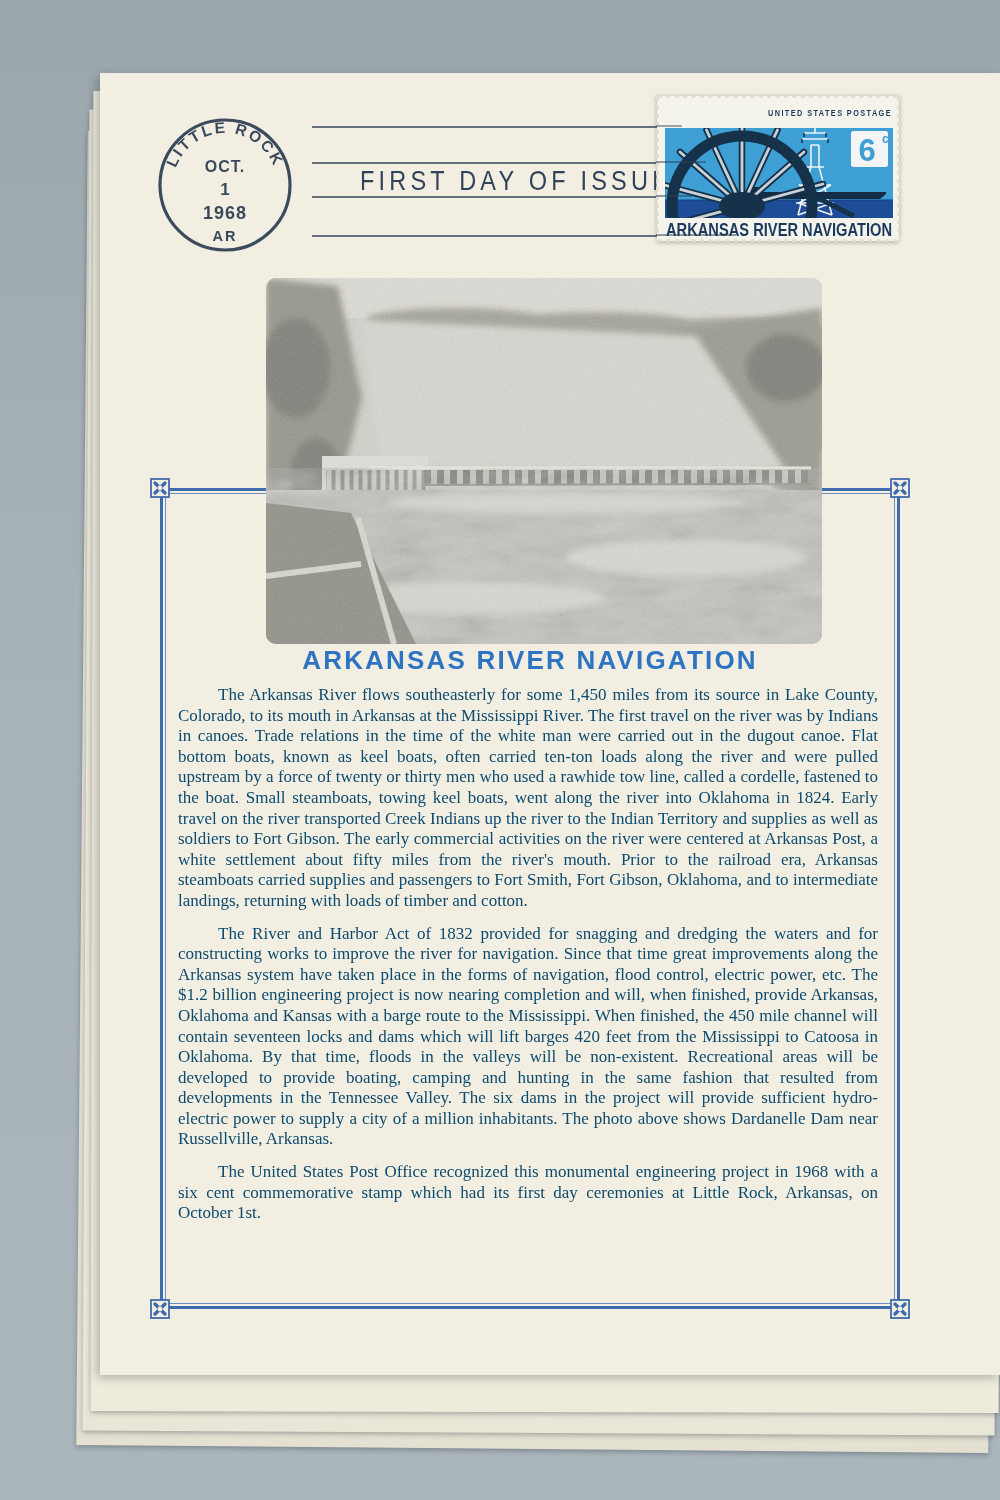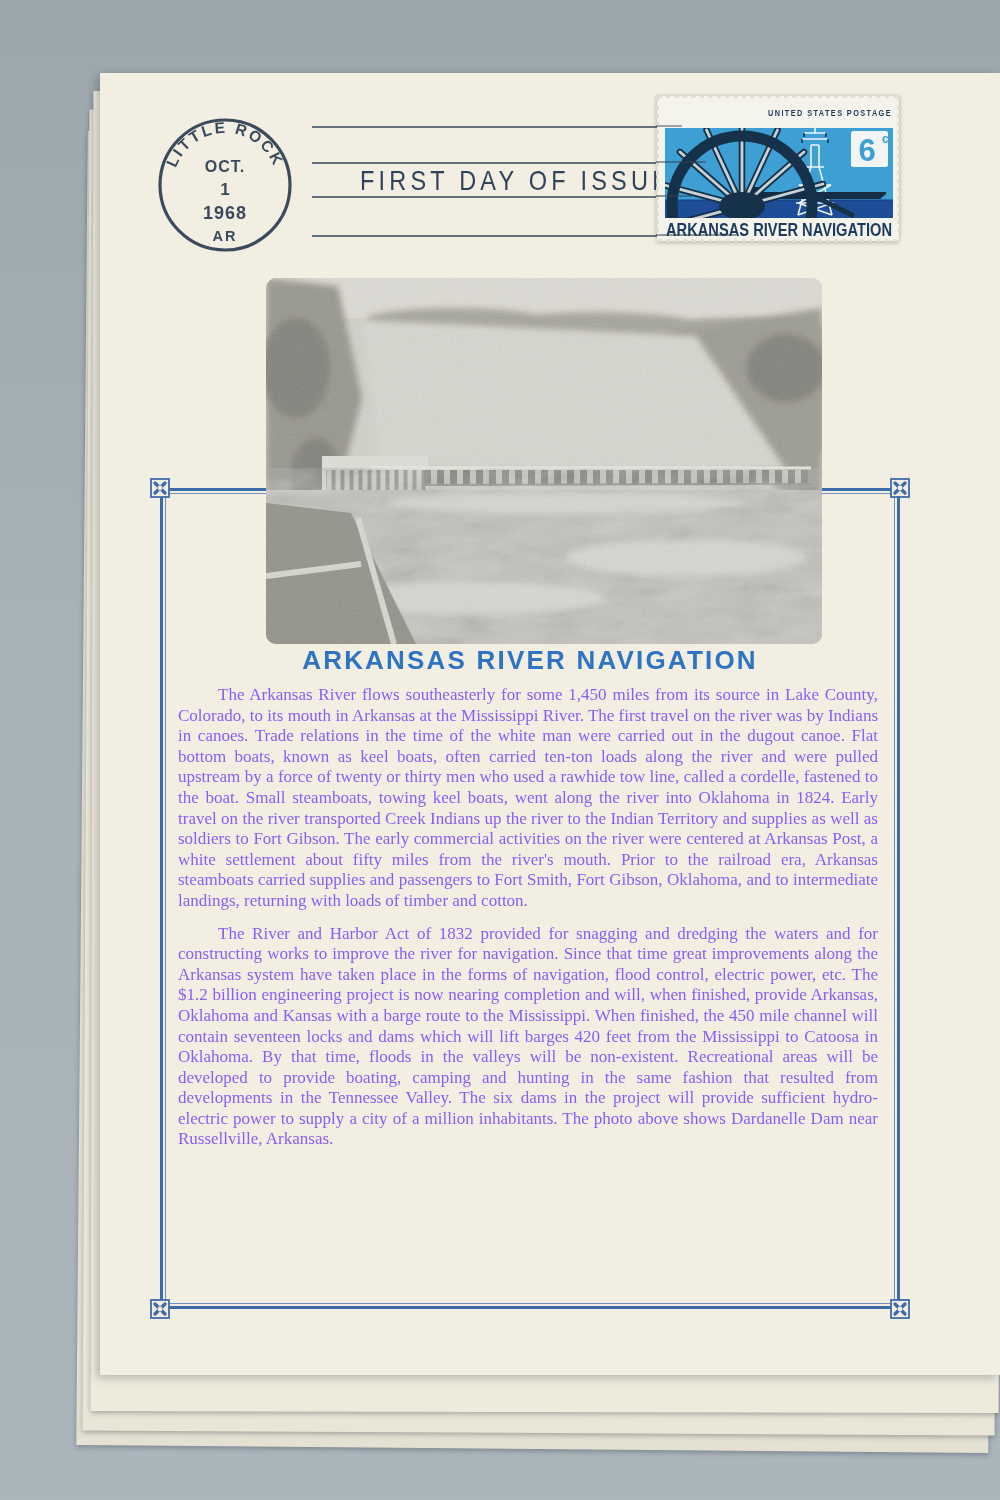--- a/index.html
+++ b/index.html
@@ -44,21 +44,21 @@
   
   .heading{
     position:absolute;left:60px;top:572px;width:740px;margin:0;text-align:center;z-index:2;
     font-size:26px;font-weight:bold;letter-spacing:2.2px;color:#2e74c2;
     font-family:"Liberation Sans",sans-serif;
   }
   .body-text{position:absolute;left:78px;top:612px;width:700px;z-index:2;}
   .body-text p{
     margin:0 0 12px 0;text-align:justify;text-indent:40px;
     font-family:"Liberation Serif","DejaVu Serif",serif;
-    font-size:17px;line-height:20.6px;color:#8b5cf6;
+    font-size:17px;line-height:20.6px;color:#0c4a6e;
   }
 </style>
 </head>
 <body>
 
 <div class="scene">
   <div class="sheet s4"></div>
   <div class="sheet s3"></div>
   <div class="sheet s2"></div>
 
@@ -223,16 +223,17 @@
     <svg class="corner c-br" viewBox="0 0 22 22">
         <rect x="2" y="2" width="18" height="18" fill="#f2efe2" stroke="#3e6cab" stroke-width="1.8"></rect>
         <path d="M6,6 L16,16 M16,6 L6,16" stroke="#3e6cab" stroke-width="3.4" stroke-linecap="round"></path>
         <circle cx="11" cy="11" r="2.4" fill="#f2efe2"></circle>
       </svg>
 
     <h1 class="heading">ARKANSAS RIVER NAVIGATION</h1>
     <div class="body-text">
       <p>The Arkansas River flows southeasterly for some 1,450 miles from its source in Lake County, Colorado, to its mouth in Arkansas at the Mississippi River.  The first travel on the river was by Indians in canoes.  Trade relations in the time of the white man were carried out in the dugout canoe.  Flat bottom boats, known as keel boats, often carried ten-ton loads along the river and were pulled upstream by a force of twenty or thirty men who used a rawhide tow line, called a cordelle, fastened to the boat.  Small steamboats, towing keel boats, went along the river into Oklahoma in 1824.  Early travel on the river transported Creek Indians up the river to the Indian Territory and supplies as well as soldiers to Fort Gibson.  The early commercial activities on the river were centered at Arkansas Post, a white settlement about fifty miles from the river's mouth.  Prior to the railroad era, Arkansas steamboats carried supplies and passengers to Fort Smith, Fort Gibson, Oklahoma, and to intermediate landings, returning with loads of timber and cotton.</p>
       <p>The River and Harbor Act of 1832 provided for snagging and dredging the waters and for constructing works to improve the river for navigation.  Since that time great improvements along the Arkansas system have taken place in the forms of navigation, flood control, electric power, etc.  The $1.2 billion engineering project is now nearing completion and will, when finished, provide Arkansas, Oklahoma and Kansas with a barge route to the Mississippi.  When finished, the 450 mile channel will contain seventeen locks and dams which will lift barges 420 feet from the Mississippi to Catoosa in Oklahoma.  By that time, floods in the valleys will be non-existent.  Recreational areas will be developed to provide boating, camping and hunting in the same fashion that resulted from developments in the Tennessee Valley.  The six dams in the project will provide sufficient hydro-electric power to supply a city of a million inhabitants.  The photo above shows Dardanelle Dam near Russellville, Arkansas.</p>
+      <p>The United States Post Office recognized this monumental engineering project in 1968 with a six cent commemorative stamp which had its first day ceremonies at Little Rock, Arkansas, on October 1st.</p>
     </div>
 
   </div>
 </div>
 
 </body></html>

